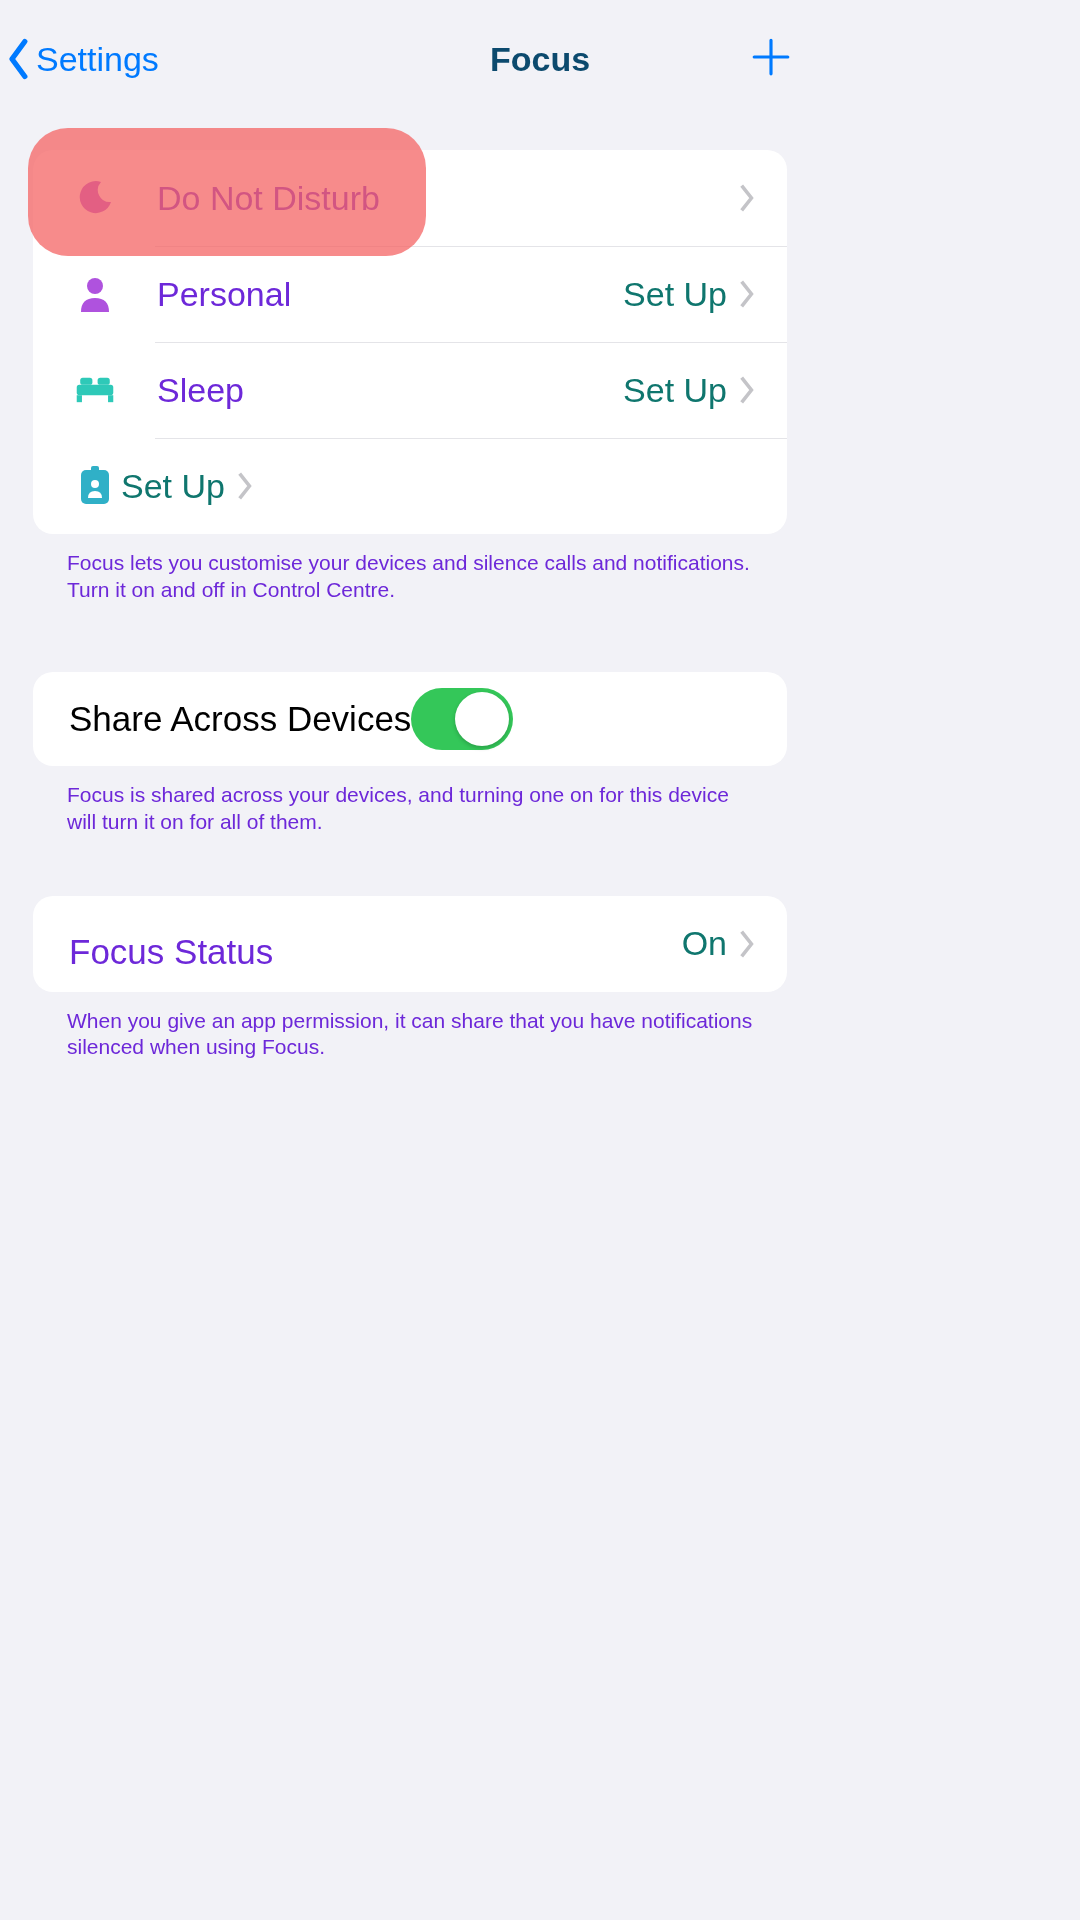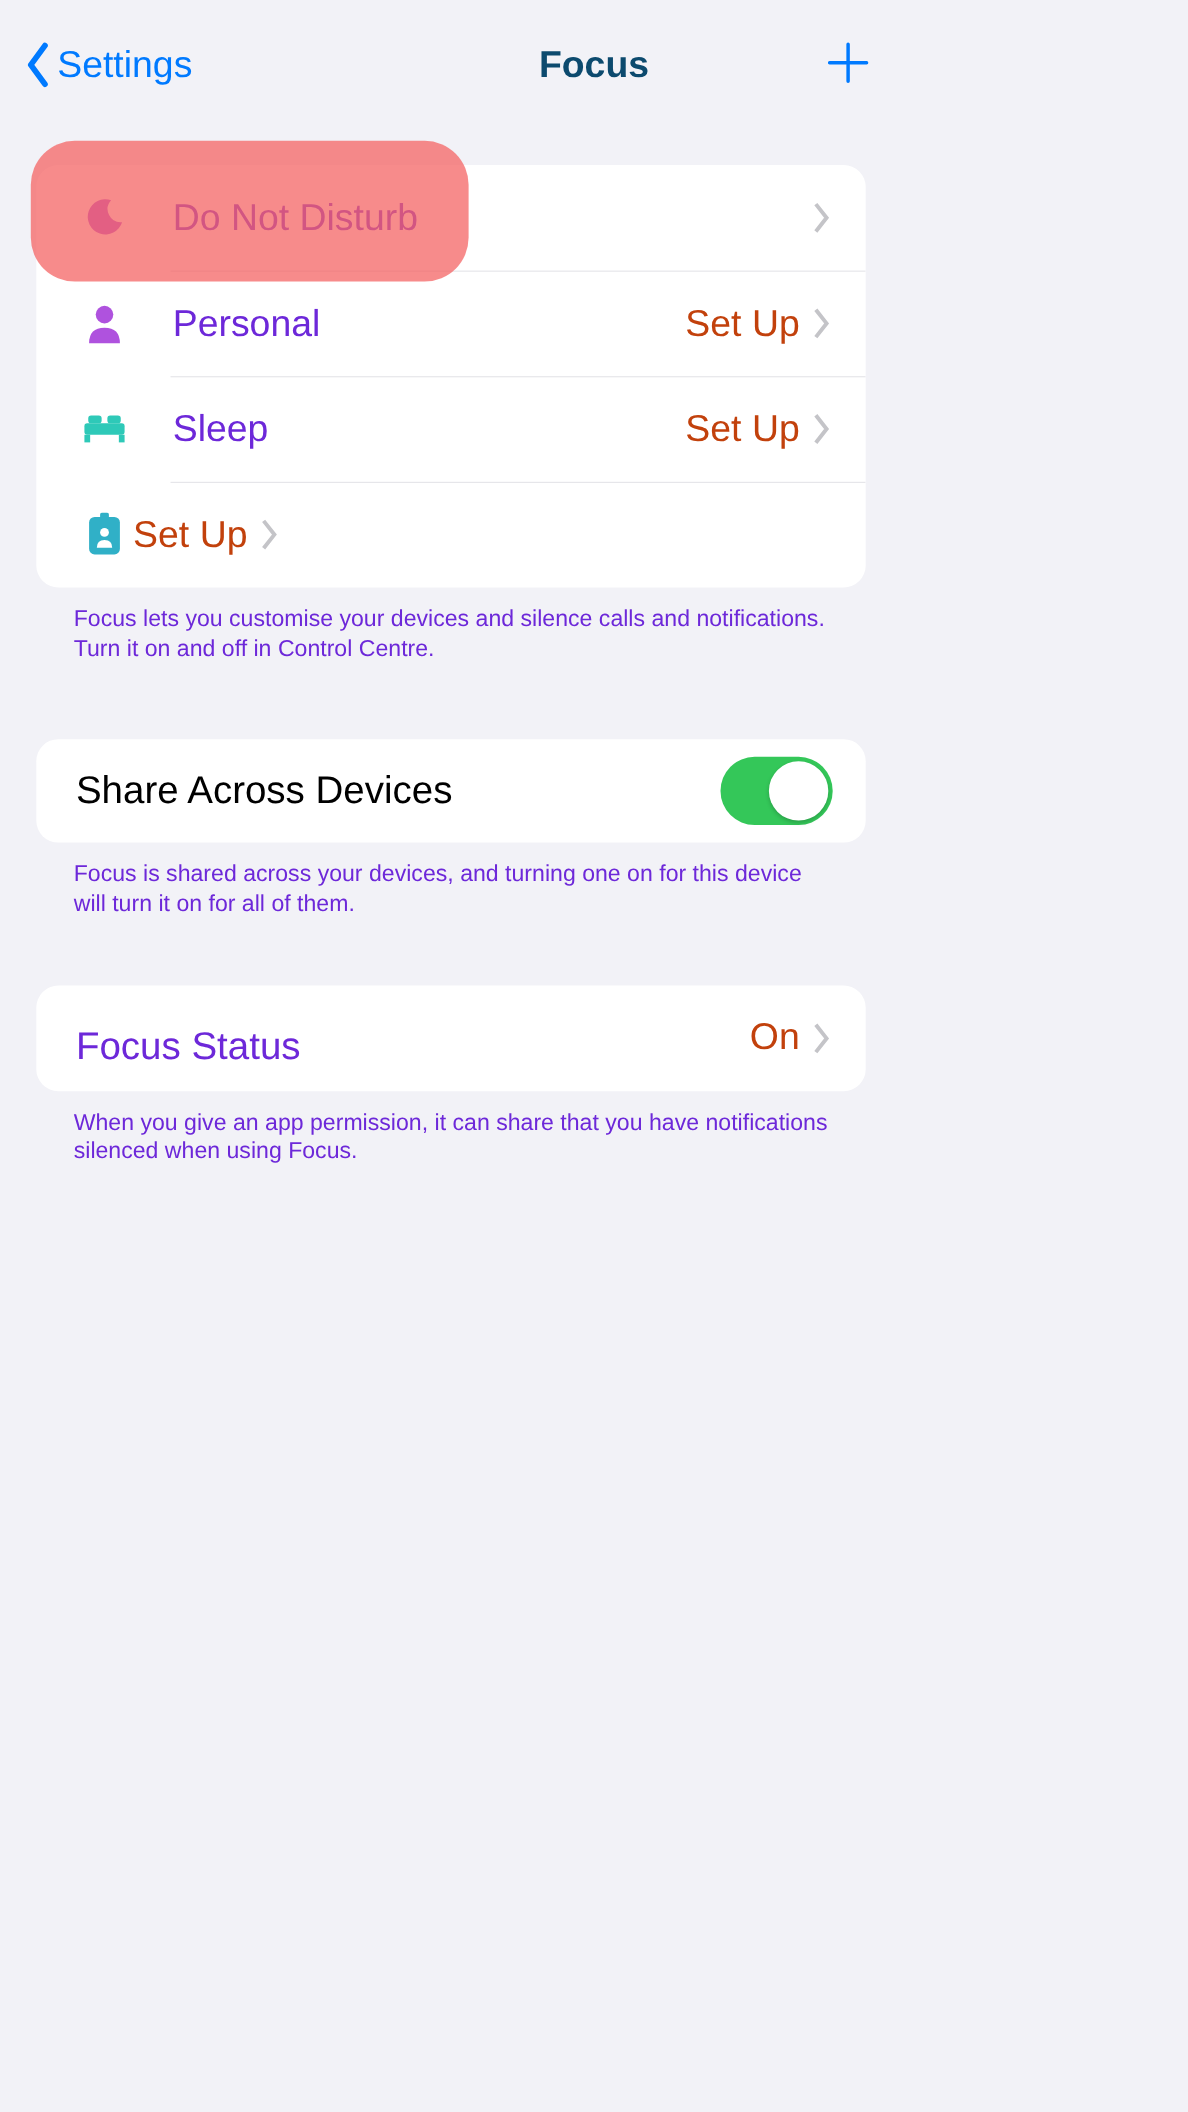--- a/index.html
+++ b/index.html
@@ -7,21 +7,21 @@
       font-family: -apple-system, BlinkMacSystemFont, "Helvetica Neue", sans-serif;
       background: #f2f2f7;
       width: 820px;
       height: 1458px;
       overflow: hidden;
     }
     .nav-bar {
       display: flex;
       align-items: center;
       justify-content: space-between;
-      padding: 28px 28px 20px 22px;
+      padding: 28px 28px 20px 6px;
       height: 110px;
       gap: 12px;
     }
     .nav-back {
       display: flex;
       align-items: center;
       color: #007aff;
       font-size: 34px;
       font-weight: 400;
     }
@@ -70,21 +70,21 @@
       align-items: center;
     }
     .row .icon-wrap svg { width: 40px; height: 40px; }
     .row-label {
       flex: 1;
       margin-left: 36px;
       color: #6d28d9;
       font-size: 34px;
     }
     .row-trailing {
-      color: #c2410c;
+      color: #0f766e;
       font-size: 34px;
       margin-right: 10px;
     }
     .chevron { width: 20px; height: 32px; }
     .chevron path { stroke: #c4c4c8; stroke-width: 4; fill: none; }
 
     .caption {
       color: #6d28d9;
       font-size: 21px;
       line-height: 1.28;
@@ -99,21 +99,20 @@
       height: 128px;
       background: rgba(244,100,100,0.75);
       border-radius: 40px;
       z-index: 50;
       pointer-events: none;
     }
 
     .toggle-row {
       display: flex;
       align-items: center;
-      justify-content: space-between;
       padding: 0 30px 0 36px;
       min-height: 94px;
     }
     .toggle-row .label {
       font-size: 35px;
       color: #000;
     }
     .switch {
       width: 102px;
       height: 62px;

